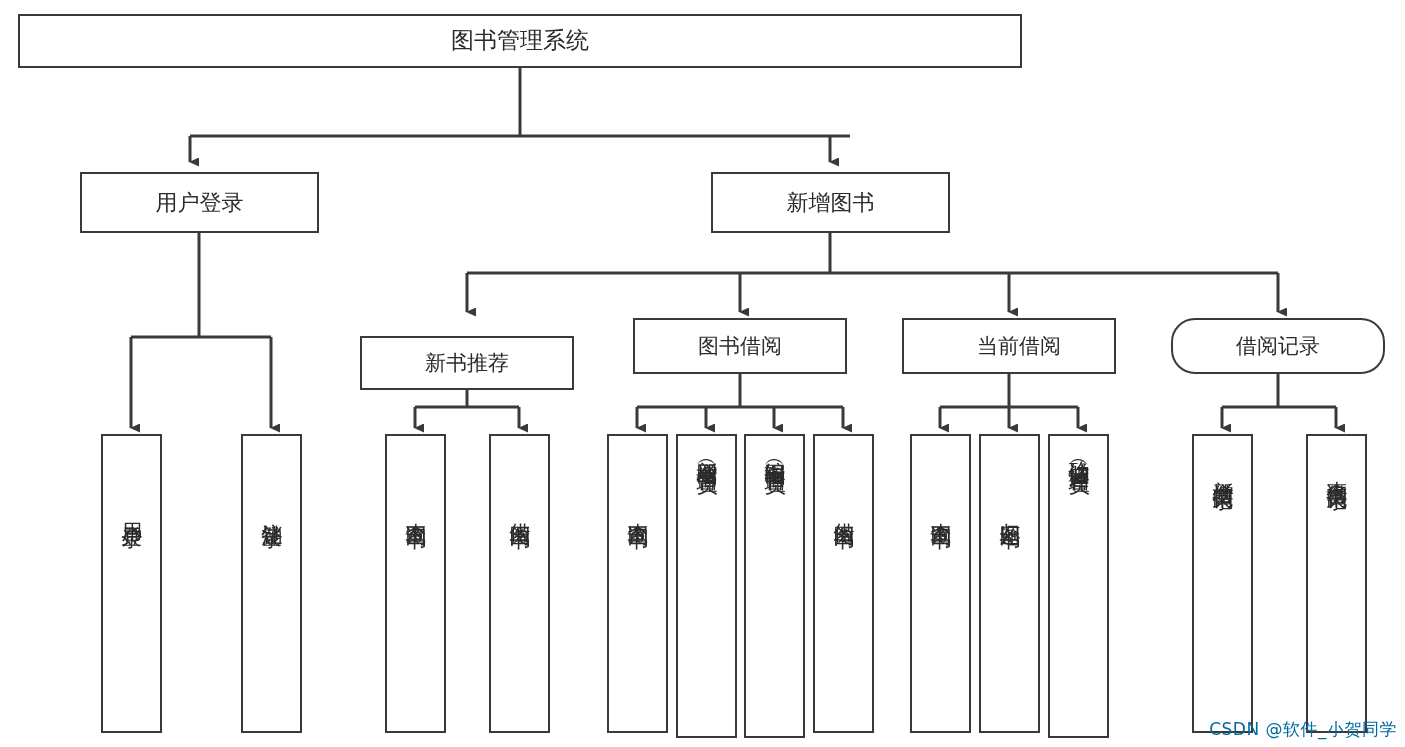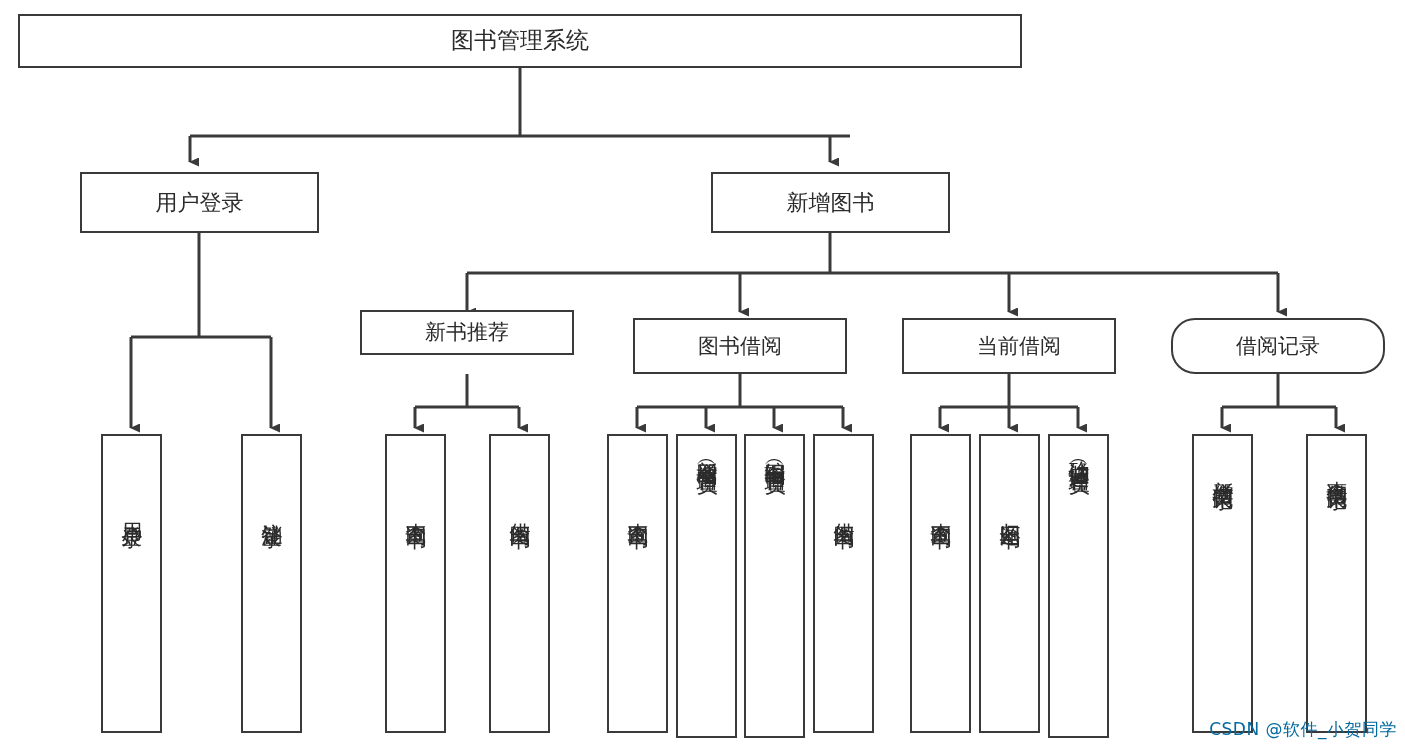--- a/index.html
+++ b/index.html
@@ -154,21 +154,21 @@
     <span>图书管理系统</span>
   </div>
 
   <div class="node level1" style="left:80px; top:172px; width:239px; height:61px;">
     <span>用户登录</span>
   </div>
   <div class="node level1" style="left:711px; top:172px; width:239px; height:61px;">
     <span>新增图书</span>
   </div>
 
-  <div class="node level2" style="left:360px; top:310px; width:214px; height:45px;">
+  <div class="node level2" style="left:360px; top:336px; width:214px; height:54px;">
     <span>新书推荐</span>
   </div>
   <div class="node level2" style="left:633px; top:318px; width:214px; height:56px;">
     <span>图书借阅</span>
   </div>
   <div class="node level2" style="left:902px; top:318px; width:214px; height:56px;padding-left:20px;">
     <span>当前借阅</span>
   </div>
   <div class="node level2" style="left:1171px; top:318px; width:214px; height:56px;border-radius:24px;">
     <span>借阅记录</span>

